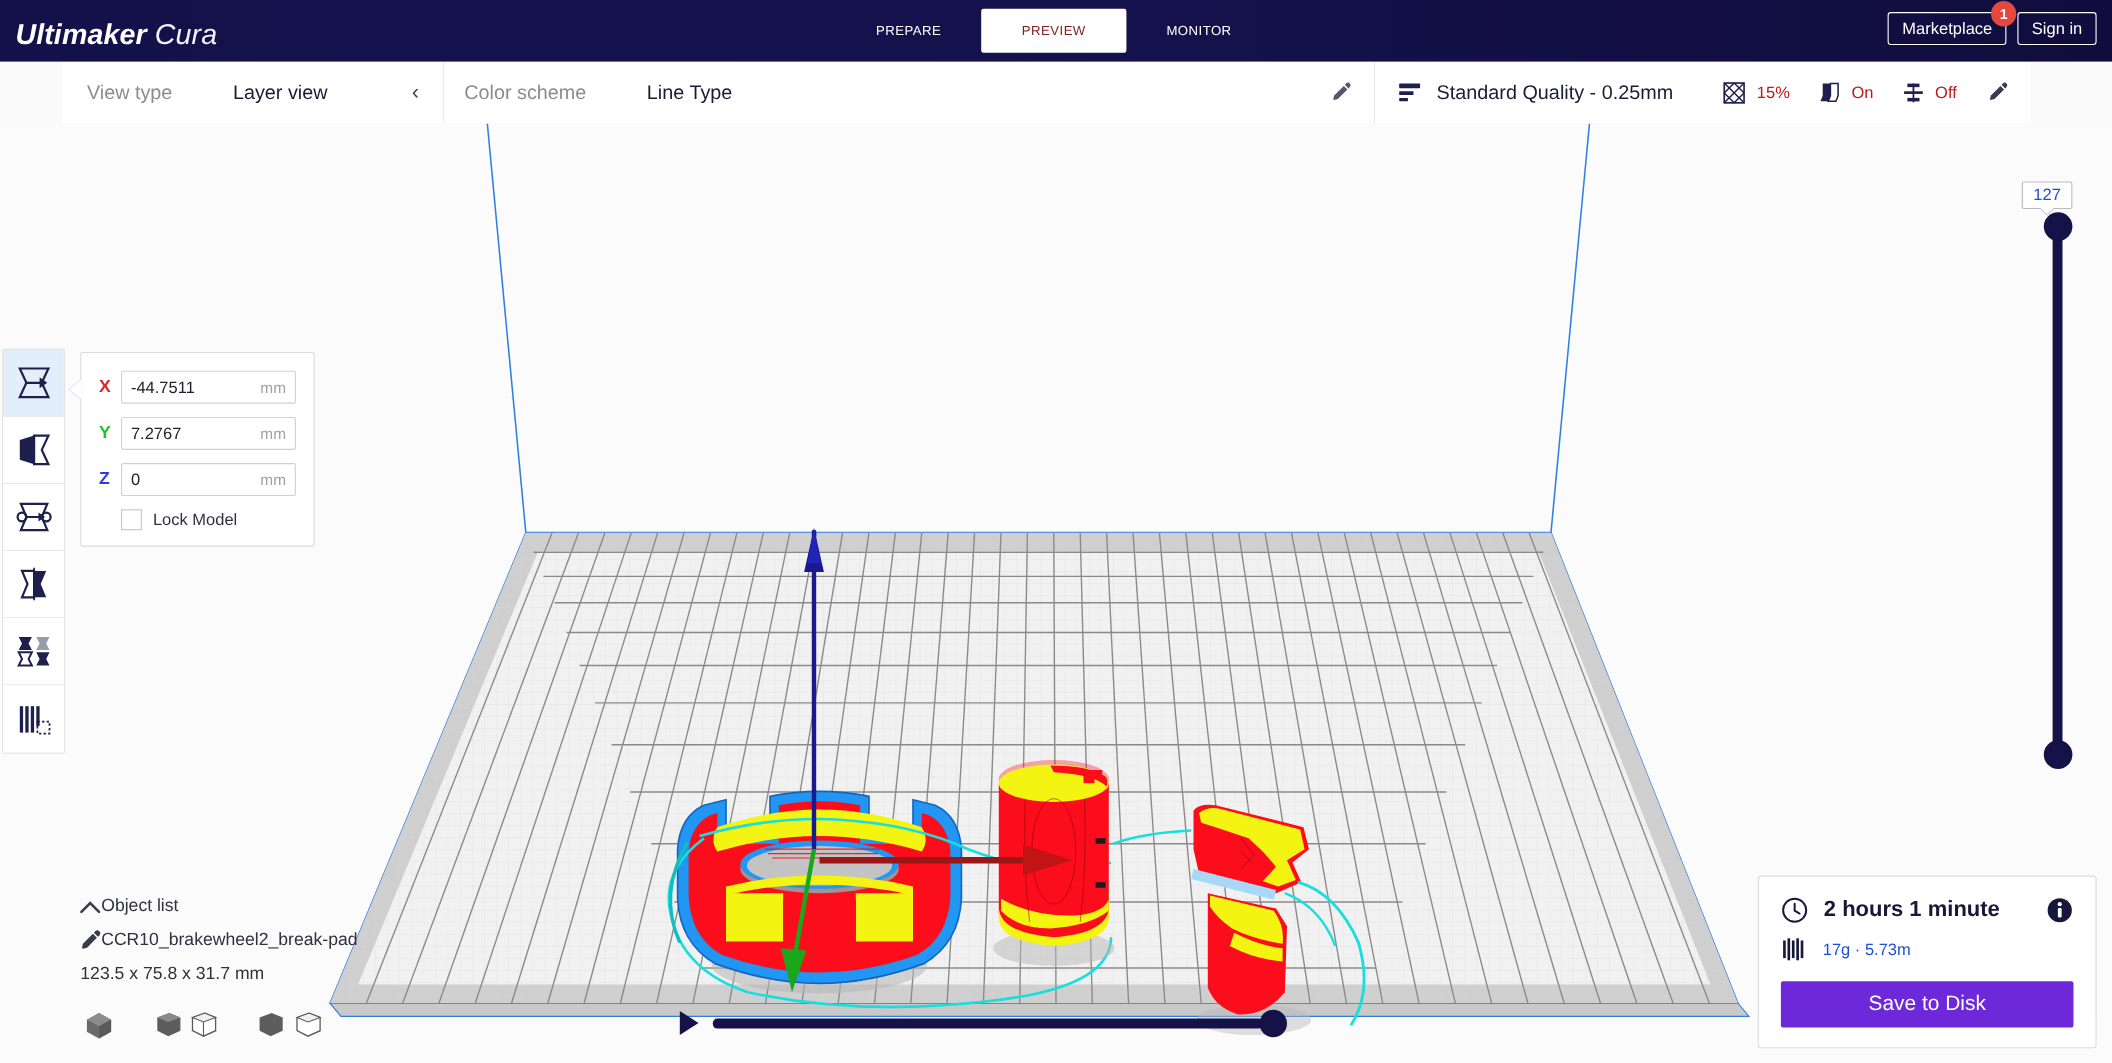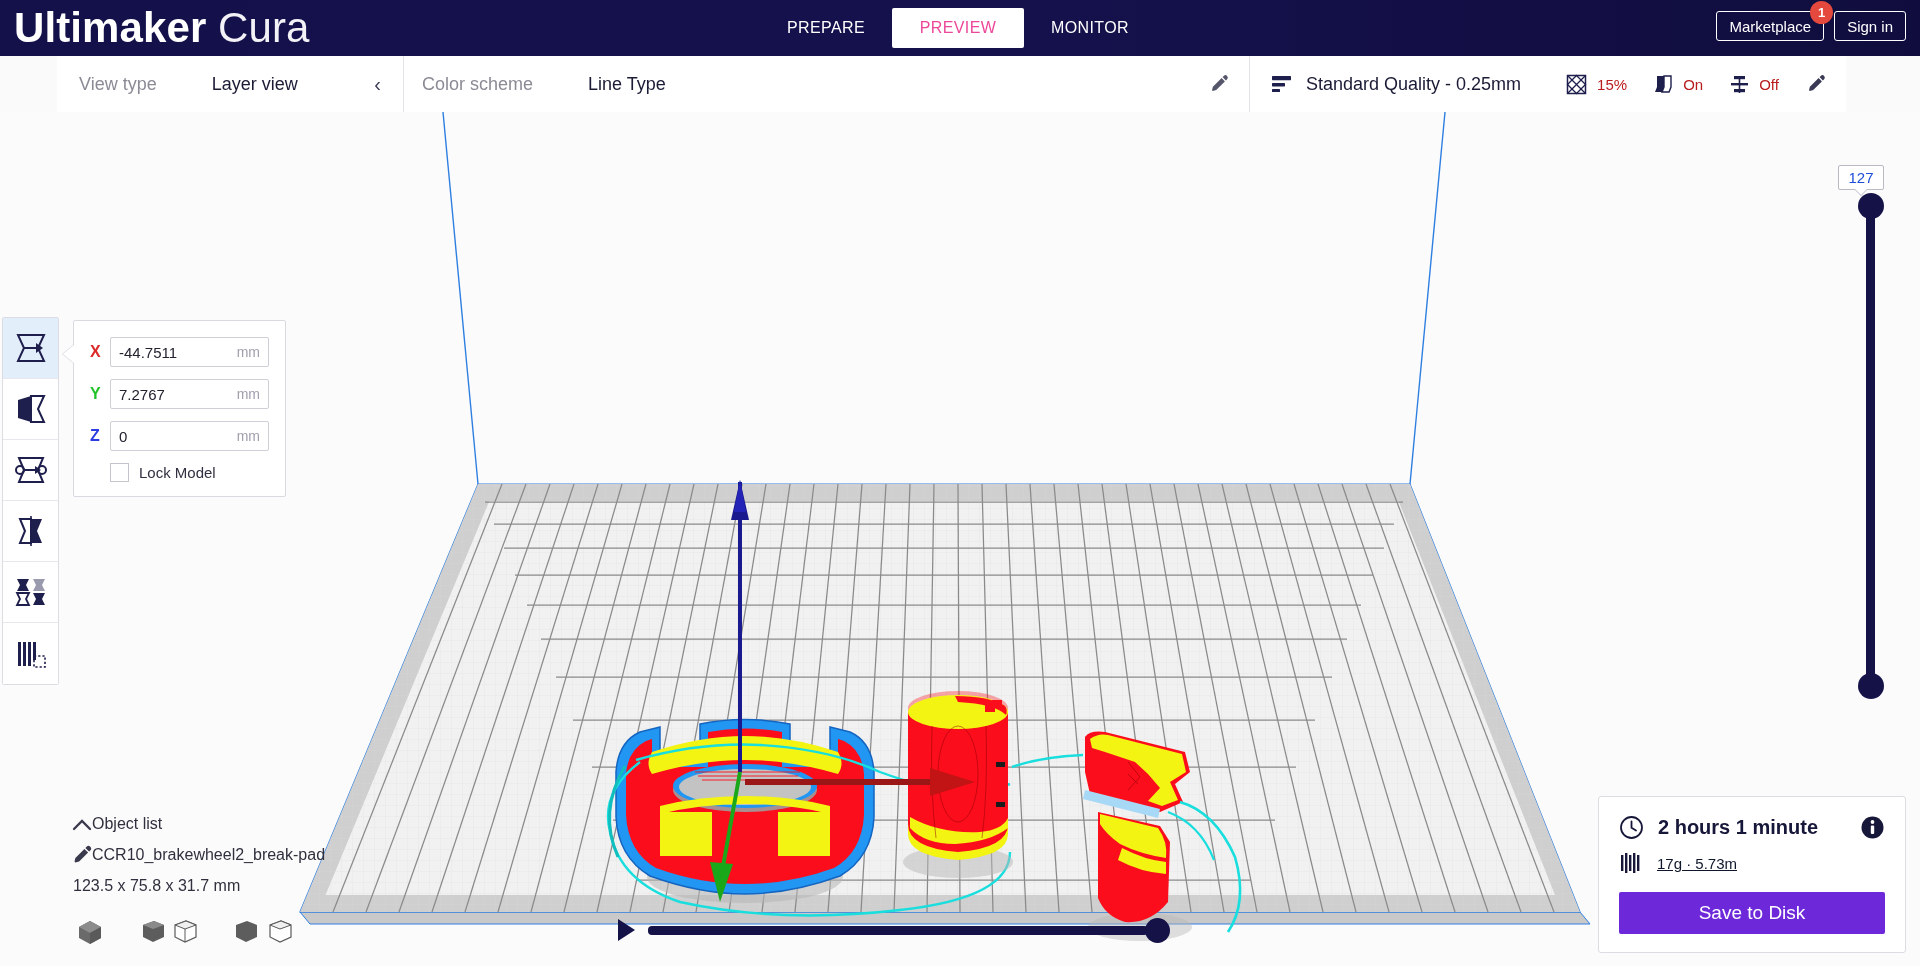--- a/index.html
+++ b/index.html
@@ -11,35 +11,36 @@
   }
   #app { position: relative; width: 1920px; height: 966px; }
 
   
   .topbar {
     position: absolute; left: 0; top: 0; width: 1920px; height: 56px;
     background: linear-gradient(90deg,#13104a 0%, #15114d 50%, #100d3e 100%);
     z-index: 40;
   }
   .brand {
-    position: absolute; left: 14px; top: 4px;
-    font-size: 42px; color: #ffffff; letter-spacing: .1px;
+    position: absolute; left: 14px; top: 16px;
+    font-size: 26px; color: #ffffff; letter-spacing: .1px;
     white-space: nowrap;
+    font-style: italic;
   }
   .brand b { font-weight: 700; }
   .brand span { font-weight: 300; color:#f2f2f7; }
 
   .tabs { position:absolute; left: 760px; top: 0; height: 56px; display:flex; align-items:center; gap: 0; }
   .tab {
     height: 40px; min-width: 132px; padding: 0 20px;
     display:flex; align-items:center; justify-content:center;
-    font-size: 16px; letter-spacing:.4px; color:#ffffff;
+    font-size: 12px; letter-spacing:.4px; color:#ffffff;
     cursor:pointer; border-radius:2px; background: transparent;
   }
-  .tab.active { background:#ffffff; color:#ec4899; }
+  .tab.active { background:#ffffff; color:#7f1d1d; }
 
   .topright { position:absolute; right: 14px; top: 11px; display:flex; align-items:flex-start; gap:10px; }
   .ghostbtn {
     position:relative;
     height: 30px; padding: 0 12px;
     display:flex; align-items:center; justify-content:center;
     border: 1px solid #ffffff; border-radius: 3px;
     font-size: 15px; color:#ffffff; background:transparent; cursor:pointer;
     white-space:nowrap;
   }
@@ -139,21 +140,21 @@
   
   .printcard {
     position:absolute; right: 14px; bottom: 13px; width: 308px;
     background:#ffffff; border:1px solid #dcdce2; border-radius:3px;
     padding: 18px 20px 18px 20px; z-index: 26;
   }
   .pc-top { display:flex; align-items:center; }
   .pc-time { font-size: 20px; font-weight:700; color:#17173a; margin-left: 14px; }
   .pc-info { margin-left:auto; cursor:pointer; }
   .pc-mat { display:flex; align-items:center; margin-top: 12px; }
-  .pc-mat .t { font-size:15px; color:#0f172a; margin-left: 14px; text-decoration: underline; }
+  .pc-mat .t { font-size:15px; color:#1d4ed8; margin-left: 14px; }
   .savebtn {
     margin-top: 18px; width: 100%; height: 42px; border:none; border-radius:2px;
     background:#6d28d9; color:#ffffff; font-size: 19px; cursor:pointer;
     font-family:"Liberation Sans", sans-serif;
   }
 
   
   .layerslider { position:absolute; right: 18px; top: 165px; width: 60px; height: 560px; z-index: 22; }
   .ls-track {
     position:absolute; left: 24px; top: 38px; width: 9px; height: 480px;

